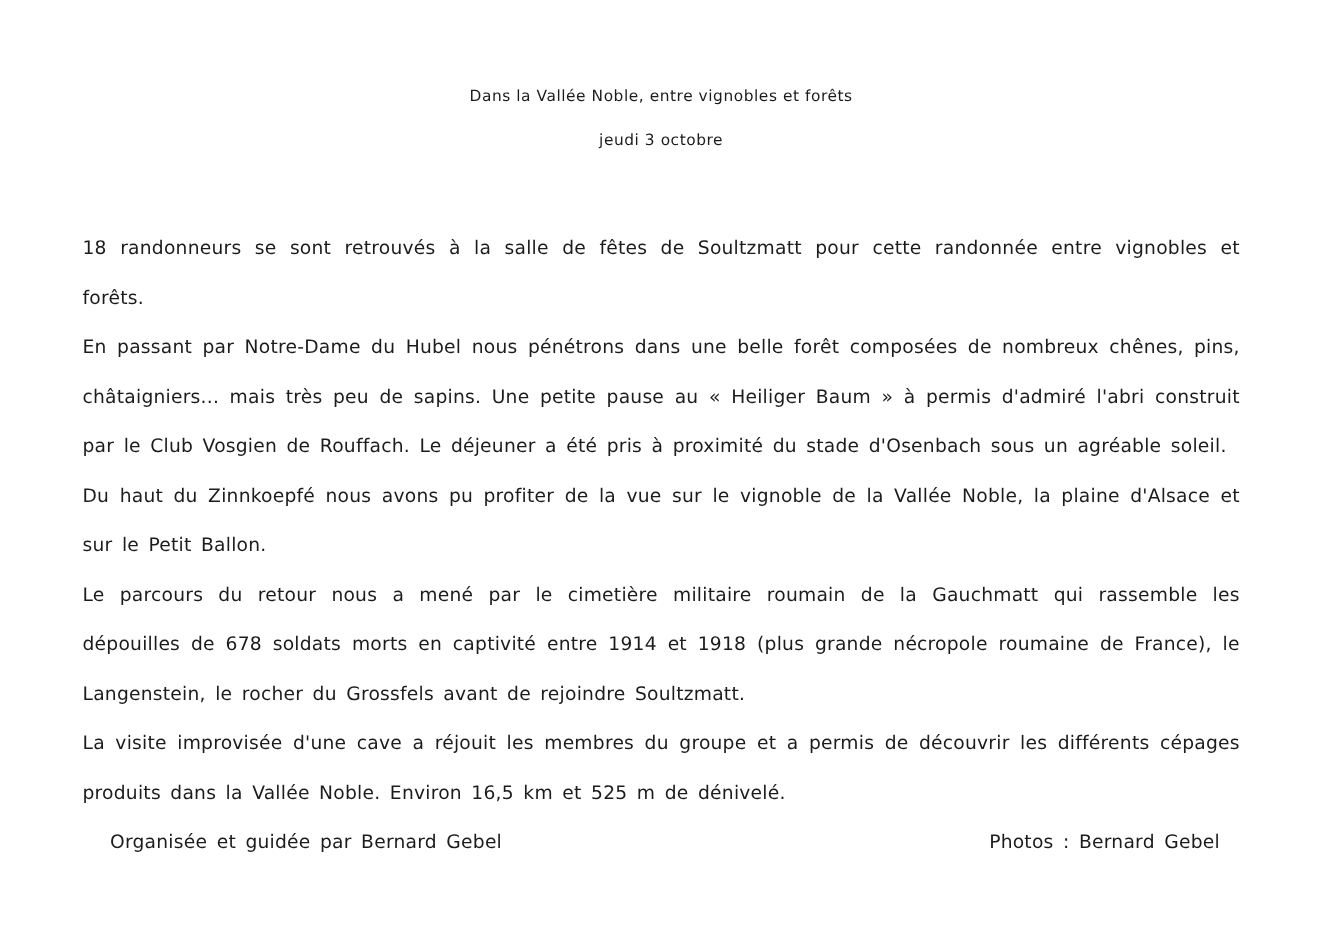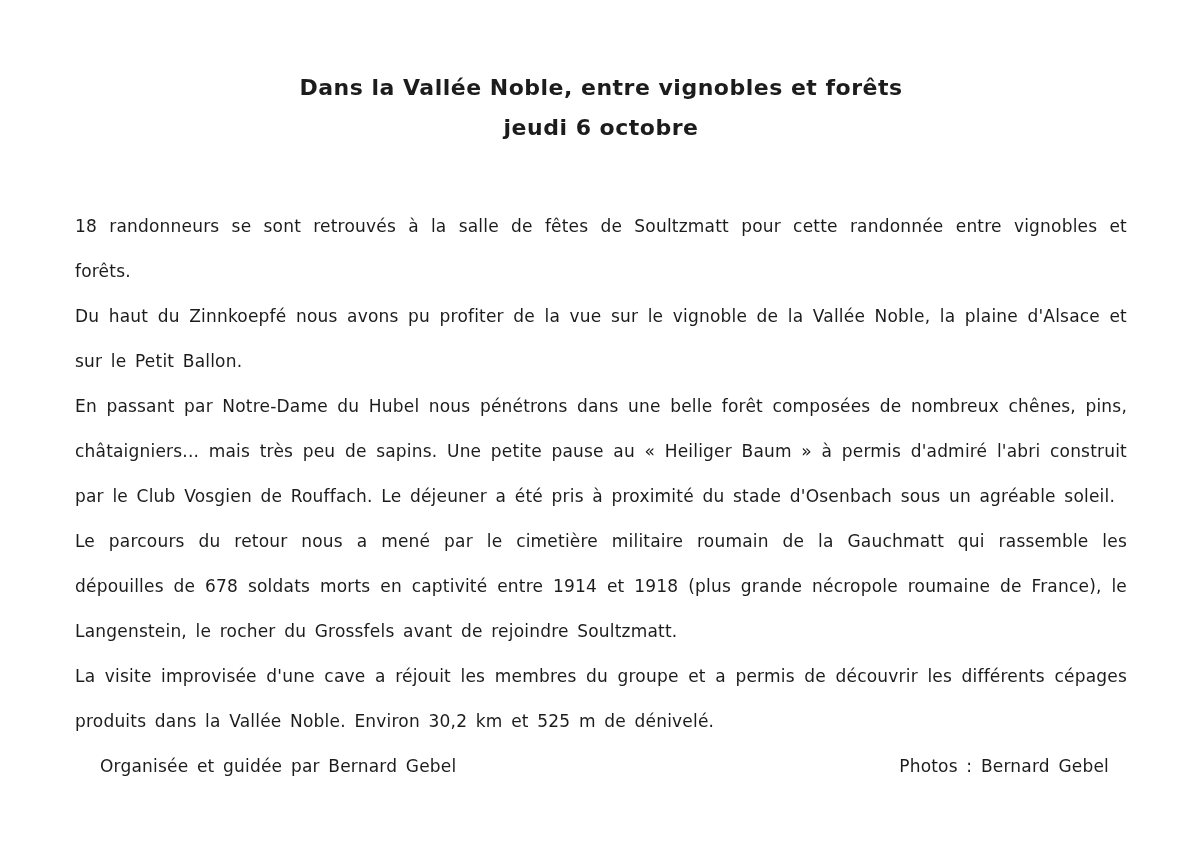--- a/index.html
+++ b/index.html
@@ -19,23 +19,23 @@
     width: 1200px;
     height: 848px;
     padding: 68px 73px 0 75px;
     background: #ffffff;
   }
   .title-block {
     text-align: center;
     margin-bottom: 56px;
   }
   .title-line {
-    font-size: 22px;
+    font-size: 14px;
     line-height: 40px;
-    font-weight: 700;
+    font-weight: 400;
     letter-spacing: 0.5px;
   }
   .body-text p {
     margin: 0;
     font-size: 17px;
     line-height: 45px;
     text-align: justify;
     text-justify: inter-word;
     word-spacing: 3px;
     letter-spacing: 0.2px;
@@ -52,29 +52,29 @@
     padding-right: 18px;
   }
 </style>
 </head>
 <body>
 
 <div class="page">
 
   <div class="title-block">
     <div class="title-line">Dans la Vallée Noble, entre vignobles et forêts</div>
-    <div class="title-line">jeudi 6 octobre</div>
+    <div class="title-line">jeudi 3 octobre</div>
   </div>
 
   <div class="body-text">
     <p>18 randonneurs se sont retrouvés à la salle de fêtes de Soultzmatt pour cette randonnée entre vignobles et forêts.</p>
+    <p>En passant par Notre-Dame du Hubel nous pénétrons dans une belle forêt composées de nombreux chênes, pins, châtaigniers... mais très peu de sapins. Une petite pause au « Heiliger Baum » à permis d'admiré l'abri construit par le Club Vosgien de Rouffach. Le déjeuner a été pris à proximité du stade d'Osenbach sous un agréable soleil.</p>
     <p>Du haut du  Zinnkoepfé nous avons pu profiter de la vue sur le vignoble de la Vallée Noble, la plaine d'Alsace et sur le Petit Ballon.</p>
-    <p>En passant par Notre-Dame du Hubel nous pénétrons dans une belle forêt composées de nombreux chênes, pins, châtaigniers... mais très peu de sapins. Une petite pause au « Heiliger Baum » à permis d'admiré l'abri construit par le Club Vosgien de Rouffach. Le déjeuner a été pris à proximité du stade d'Osenbach sous un agréable soleil.</p>
     <p>Le parcours du retour nous a mené par le cimetière militaire roumain de la Gauchmatt qui rassemble les dépouilles de 678 soldats morts en captivité entre 1914 et 1918 (plus grande nécropole roumaine de France), le Langenstein, le rocher du Grossfels avant de rejoindre Soultzmatt.</p>
-    <p>La visite improvisée d'une cave a réjouit les membres du groupe et a permis de découvrir les différents cépages produits dans la Vallée Noble. Environ 30,2 km et 525 m de dénivelé.</p>
+    <p>La visite improvisée d'une cave a réjouit les membres du groupe et a permis de découvrir les différents cépages produits dans la Vallée Noble. Environ 16,5 km et 525 m de dénivelé.</p>
   </div>
 
   <div class="footer-row">
     <span>Organisée et guidée par Bernard Gebel</span>
     <span>Photos : Bernard Gebel</span>
   </div>
 
 </div>
 
 </body></html>

